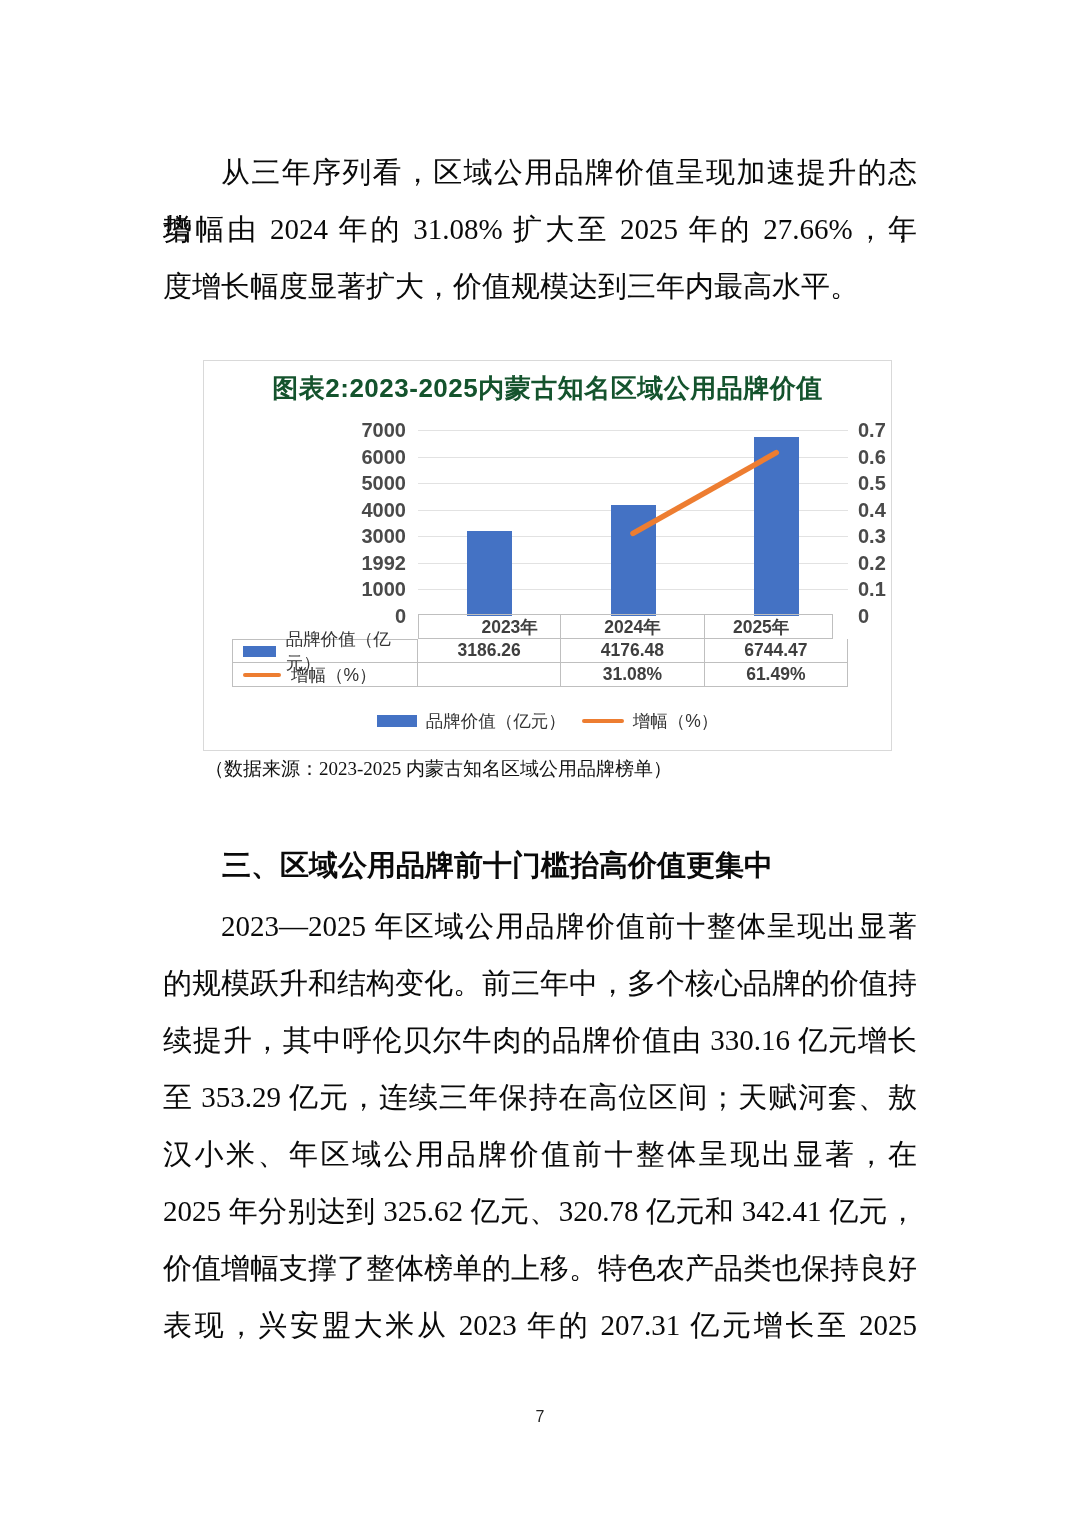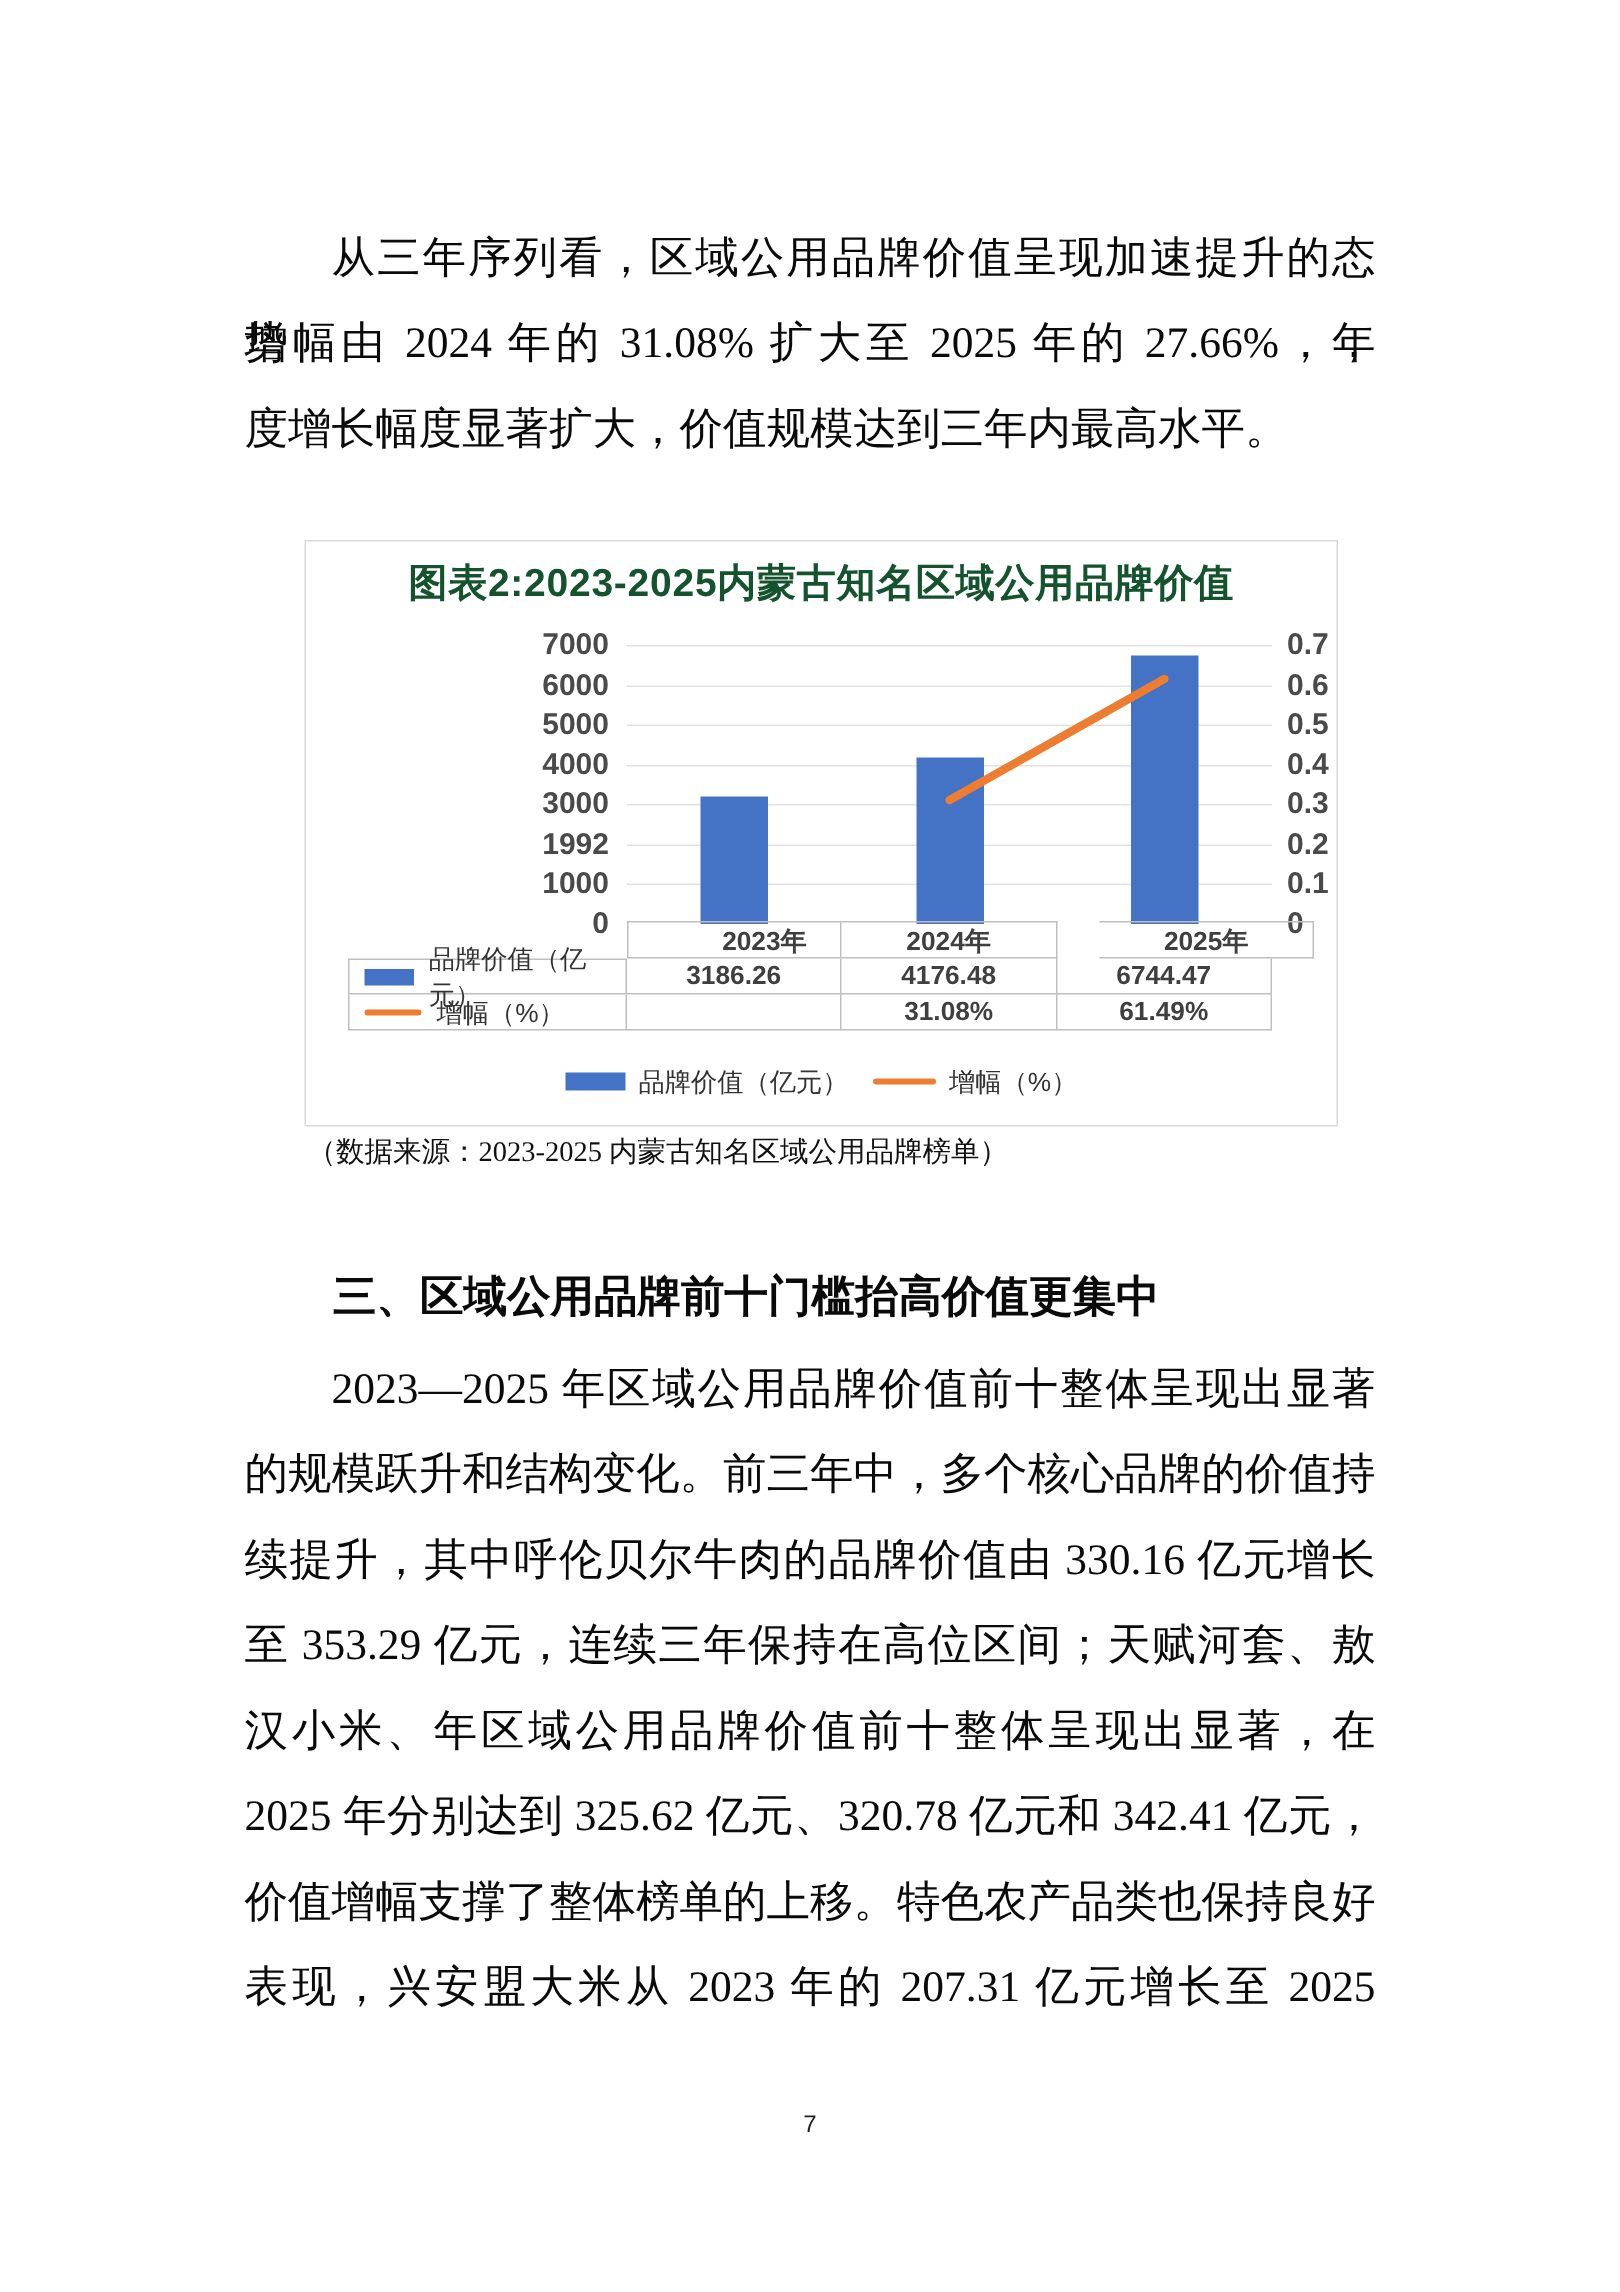--- a/index.html
+++ b/index.html
@@ -95,21 +95,21 @@
         <div class="ytick right" style="left: 654px; width: 50px; top: 218.4px;">0.1</div>
         <div class="ytick right" style="left: 654px; width: 50px; top: 245px;">0</div>
         <div class="bar" style="left: 263.2px; top: 170.3px; width: 45px; height: 84.7px; background: rgb(68, 114, 196);"></div>
         <div class="bar" style="left: 406.5px; top: 144px; width: 45px; height: 111px; background: rgb(68, 114, 196);"></div>
         <div class="bar" style="left: 549.8px; top: 75.8px; width: 45px; height: 179.2px; background: rgb(68, 114, 196);"></div>
         <svg width="430" height="186" viewBox="0 0 430 186" style="position: absolute; left: 214px; top: 69px; overflow: visible;">
           <polyline points="215.0,103.4 358.3,22.6" fill="none" stroke="#ED7D31" stroke-width="5.5" stroke-linecap="round" stroke-linejoin="round"></polyline>
         </svg>
         <div class="tcell btop bleft" style="left: 214px; top: 253px; width: 143.3px; height: 25px;">2023年</div>
         <div class="tcell btop" style="left: 357.3px; top: 253px; width: 143.3px; height: 25px;">2024年</div>
-        <div class="tcell btop" style="left: 529px; top: 253px; width: 143.3px; height: 25px;">2025年</div>
+        <div class="tcell btop" style="left: 486px; top: 253px; width: 143.3px; height: 25px;">2025年</div>
         <div class="tcell name bleft btop" style="left: 28px; top: 278px; width: 186px; height: 24px;">
           <span class="swatch-bar" style="background: rgb(68, 114, 196);"></span>
           <span>品牌价值（亿元）</span>
         </div>
         <div class="tcell" style="left: 214px; top: 278px; width: 143.3px; height: 24px;">3186.26</div>
         <div class="tcell" style="left: 357.3px; top: 278px; width: 143.3px; height: 24px;">4176.48</div>
         <div class="tcell" style="left: 500.7px; top: 278px; width: 143.3px; height: 24px;">6744.47</div>
         <div class="tcell name bleft" style="left: 28px; top: 302px; width: 186px; height: 24px;">
           <span class="swatch-line" style="background: rgb(237, 125, 49);"></span>
           <span>增幅（%）</span>

